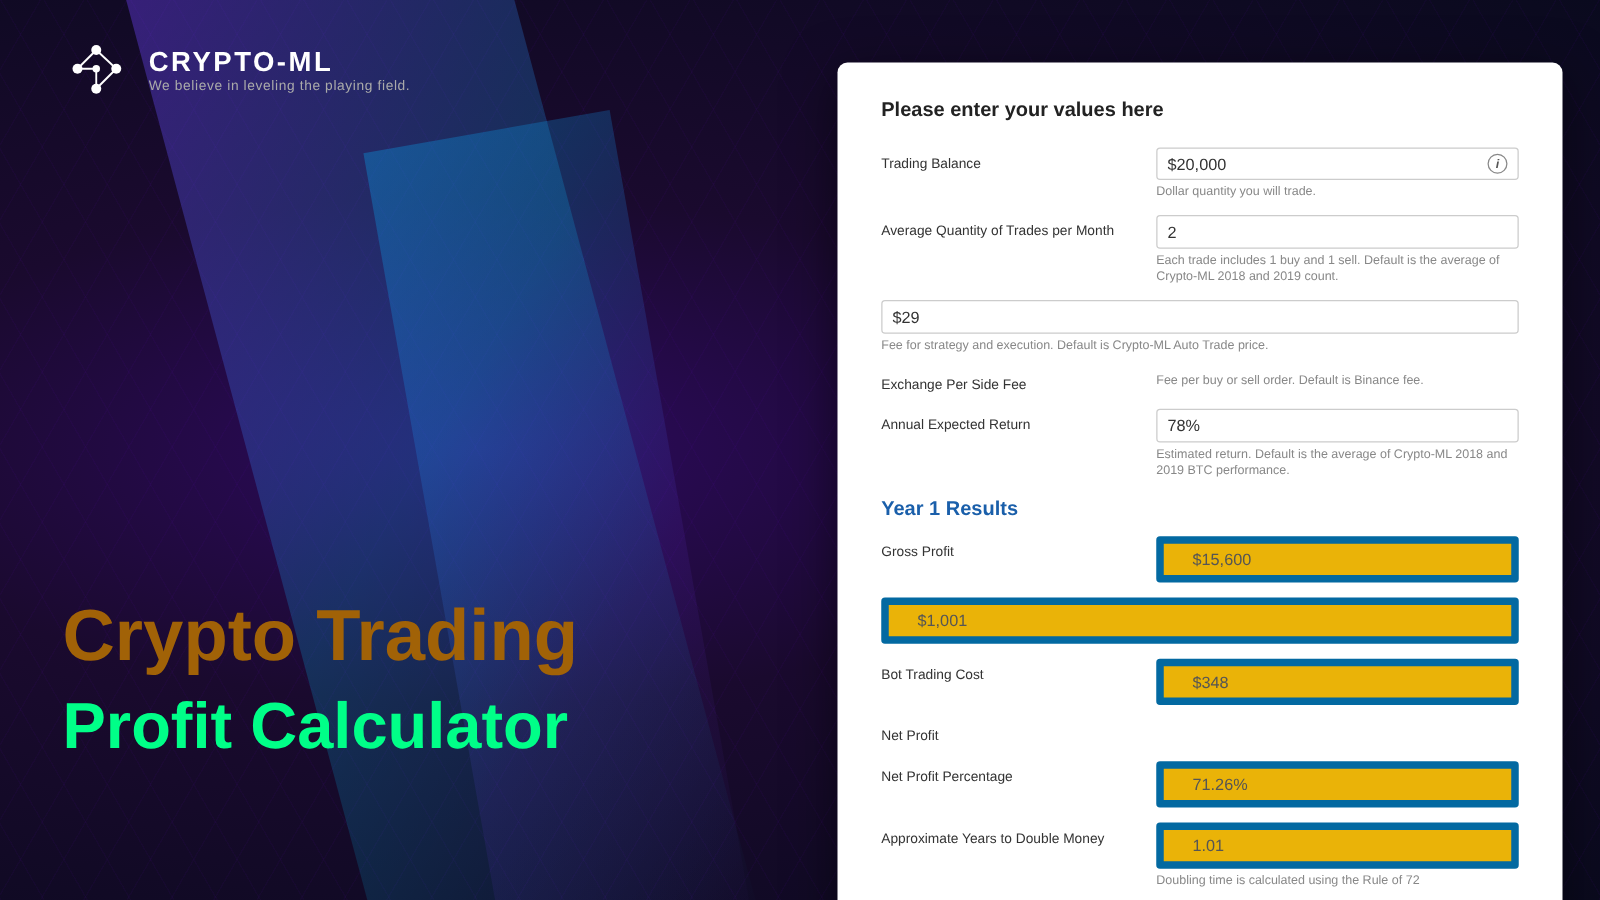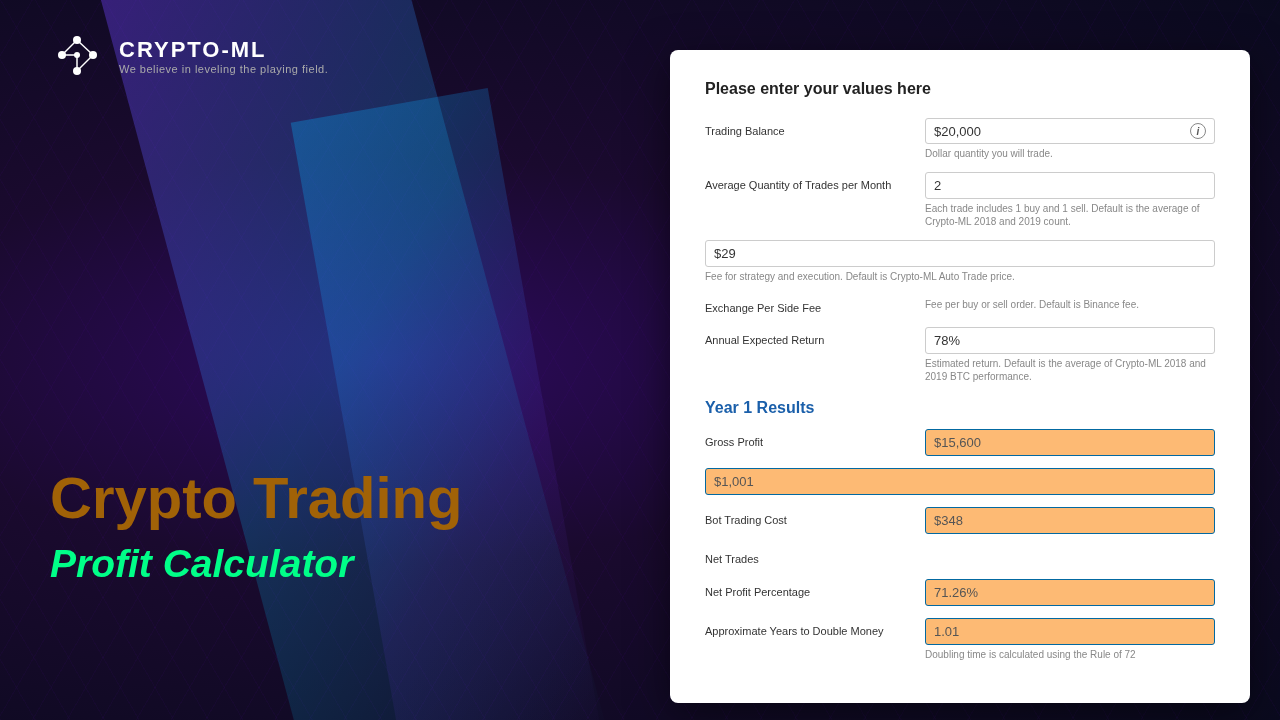--- a/index.html
+++ b/index.html
@@ -97,25 +97,24 @@
       color: #a16207;
       font-size: 58px;
       font-weight: bold;
       line-height: 1.15;
       margin-bottom: 10px;
       margin-top: auto;
     }
 
     .main-subtitle {
       color: #00ff88;
-      font-size: 39px;
+      font-size: 52px;
       font-weight: bold;
       line-height: 1.15;
-      margin-bottom: 105px;
-      font-style: italic;
+      margin-bottom: 80px;
     }
 
     .right-panel {
       position: absolute;
       right: 30px;
       top: 50px;
       width: 580px;
       background: #ffffff;
       border-radius: 8px;
       padding: 30px 35px;
@@ -170,26 +169,26 @@
     }
 
     .section-title {
       font-size: 16px;
       font-weight: bold;
       color: #1a5faa;
       margin: 16px 0 12px 0;
     }
 
     .result-input {
-      border: 1px solid #0369a1;
+      border: 6px solid #0369a1;
       border-radius: 3px;
-      padding: 5px 8px;
+      padding: 5px 23px;
       font-size: 13px;
       color: #555;
-      background: #fdba74;
+      background: #eab308;
       width: 100%;
     }
 
     input[type="text"] {
       outline: none;
     }
   </style>
 </head>
 <body>
 
@@ -285,21 +284,21 @@
   </div>
 
   <div class="form-row">
     <div class="form-label">Bot Trading Cost</div>
     <div class="form-input-area">
       <input type="text" class="result-input" readonly="" value="$348" style="">
     </div>
   </div>
 
   <div class="form-row">
-    <div class="form-label">Net Trades</div>
+    <div class="form-label">Net Profit</div>
   </div>
 
   <div class="form-row">
     <div class="form-label">Net Profit Percentage</div>
     <div class="form-input-area">
       <input type="text" class="result-input" readonly="" value="71.26%" style="">
     </div>
   </div>
 
   <div class="form-row">

